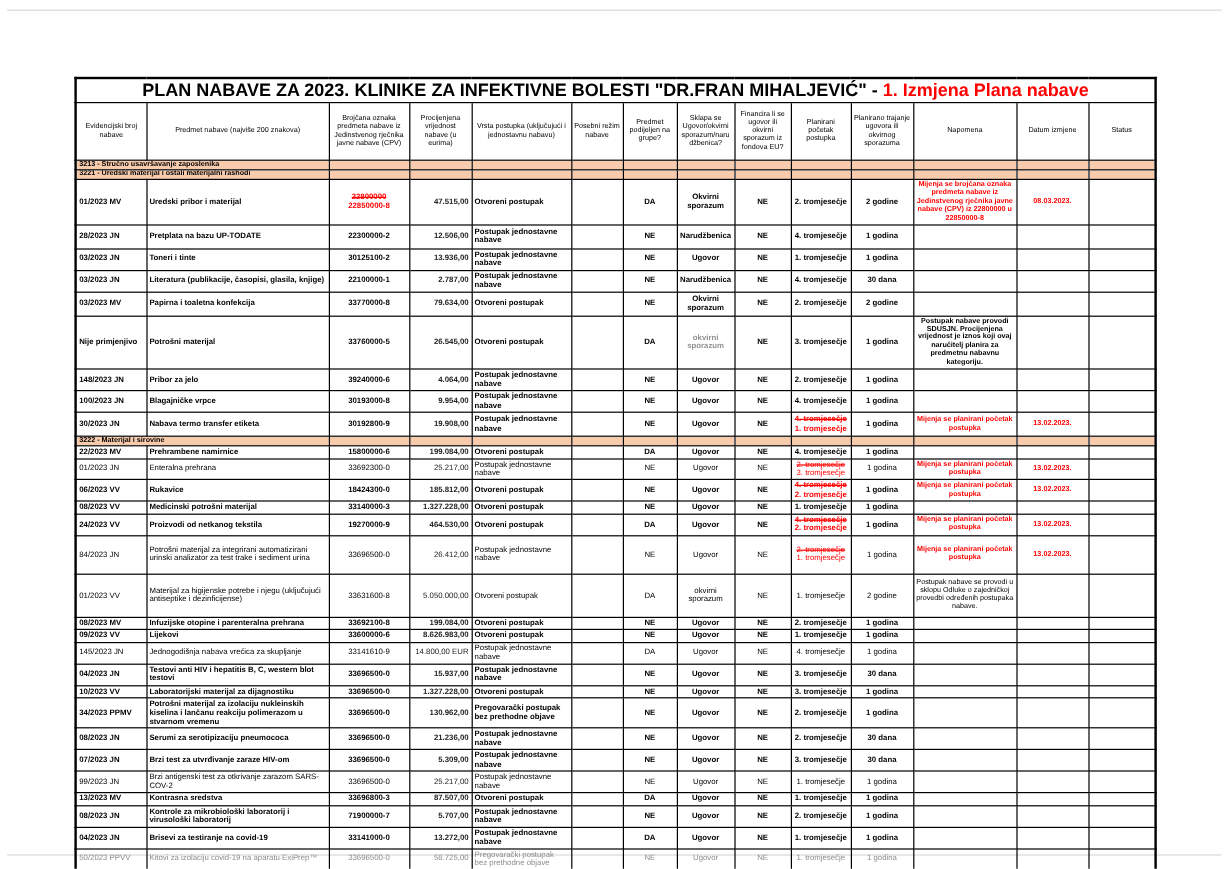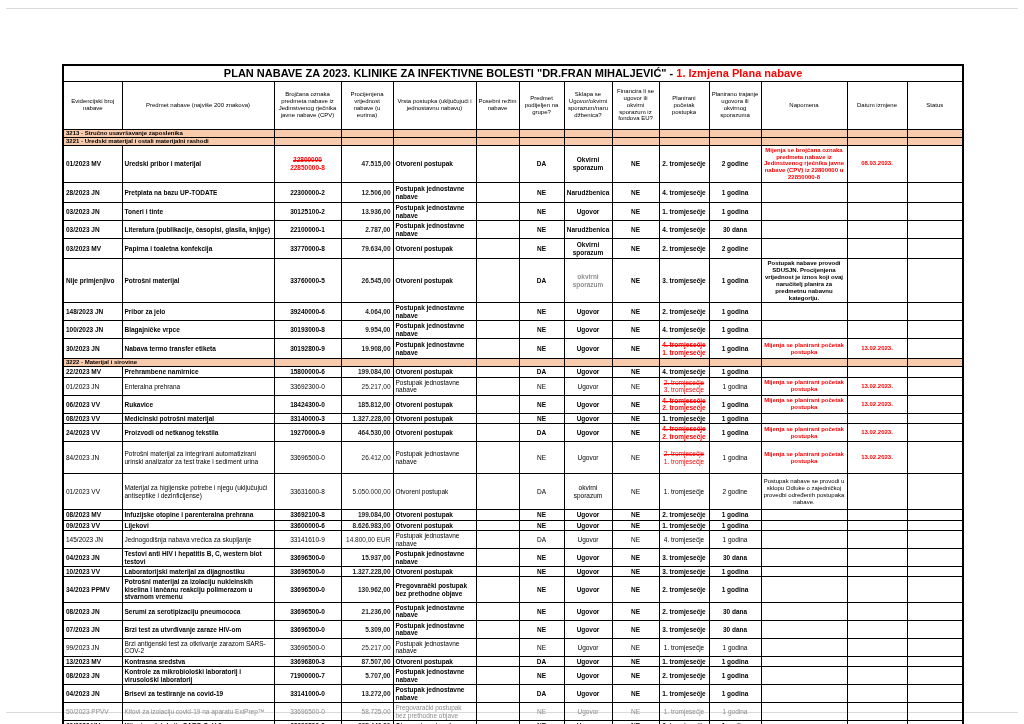--- a/index.html
+++ b/index.html
@@ -3,21 +3,21 @@
 <meta charset="utf-8">
 <style>
   html,body{margin:0;padding:0;}
   body{width:1024px;height:724px;background:#ffffff;position:relative;
        font-family:"Liberation Sans",sans-serif;color:#000;overflow:hidden;}
   .page-line{position:absolute;left:6px;width:1012px;height:1px;background:#d9d9d9;}
   #tablewrap{position:absolute;left:62px;top:64px;}
   table{border-collapse:collapse;table-layout:fixed;width:900px;border:2px solid #000;}
   td{border:1px solid #000;padding:1px 2px;font-size:6.5px;line-height:1.15;
      vertical-align:middle;overflow:hidden;word-wrap:break-word;}
-  .title-cell{text-align:center;font-size:11px;font-weight:bold;padding:1px 0;border-bottom:1.5px solid #000;}
+  .title-cell{text-align:center;font-size:15px;font-weight:bold;padding:1px 0;border-bottom:1.5px solid #000;}
   .header-row td{text-align:center;font-size:6px;}
   .section-row td{background:#f8cbad;font-size:6px;font-weight:bold;padding:0 2px;white-space:nowrap;}
   tr.b td{font-weight:bold;}
   tr.muted td{color:#8c8c8c;font-weight:normal;}
   td.val{text-align:right;font-weight:normal;color:#222;}
   td.c{text-align:center;}
   .red{color:#ff0000;}
   .strike{text-decoration:line-through;}
   td.note{font-size:6px;text-align:center;font-weight:normal;}
   td.note.redtxt{color:#ff0000;font-weight:bold;}

